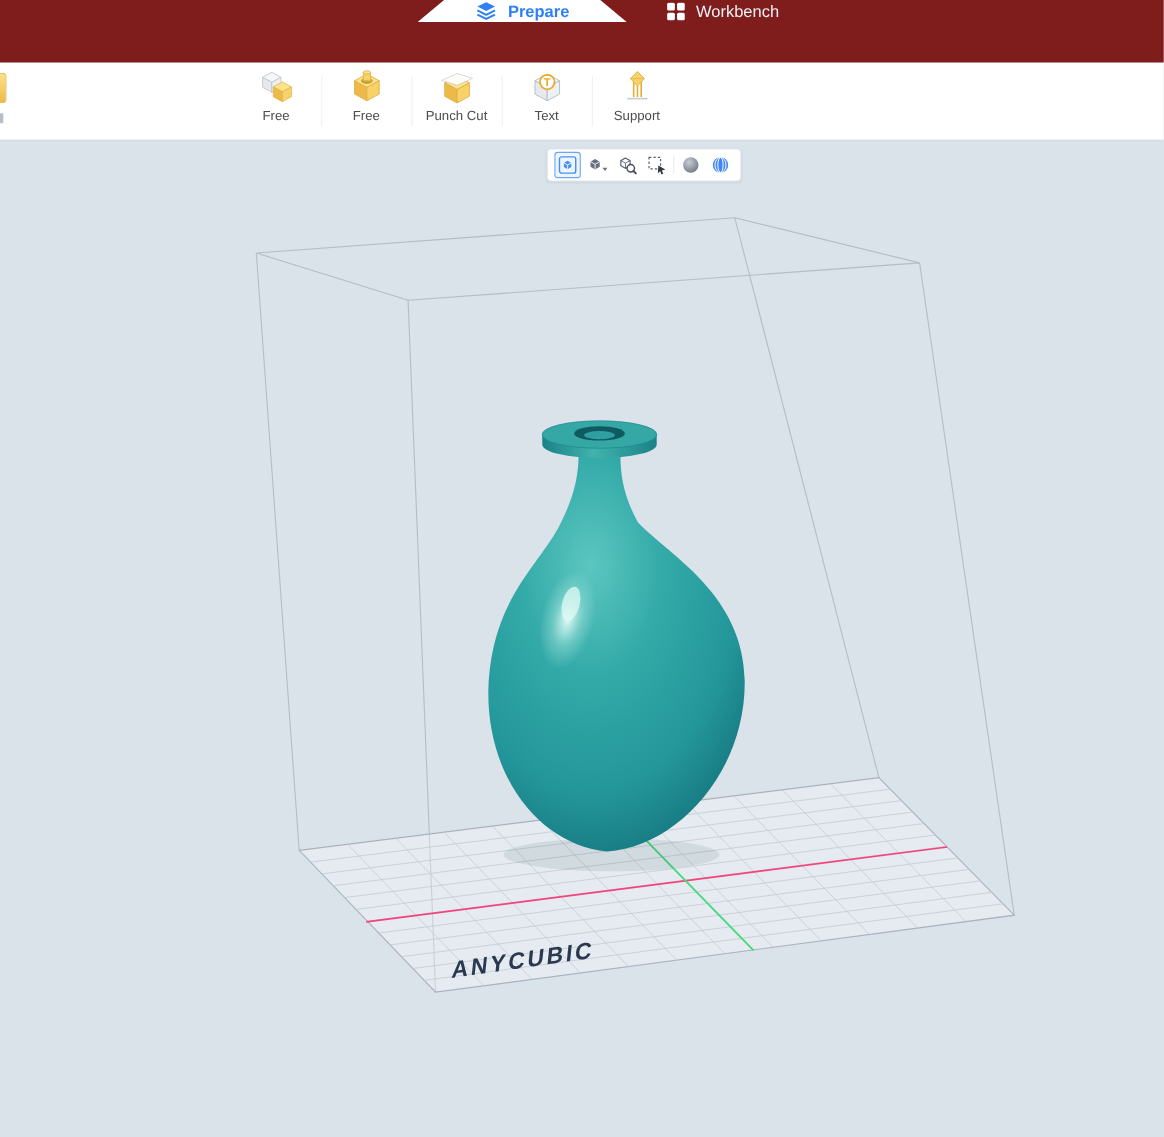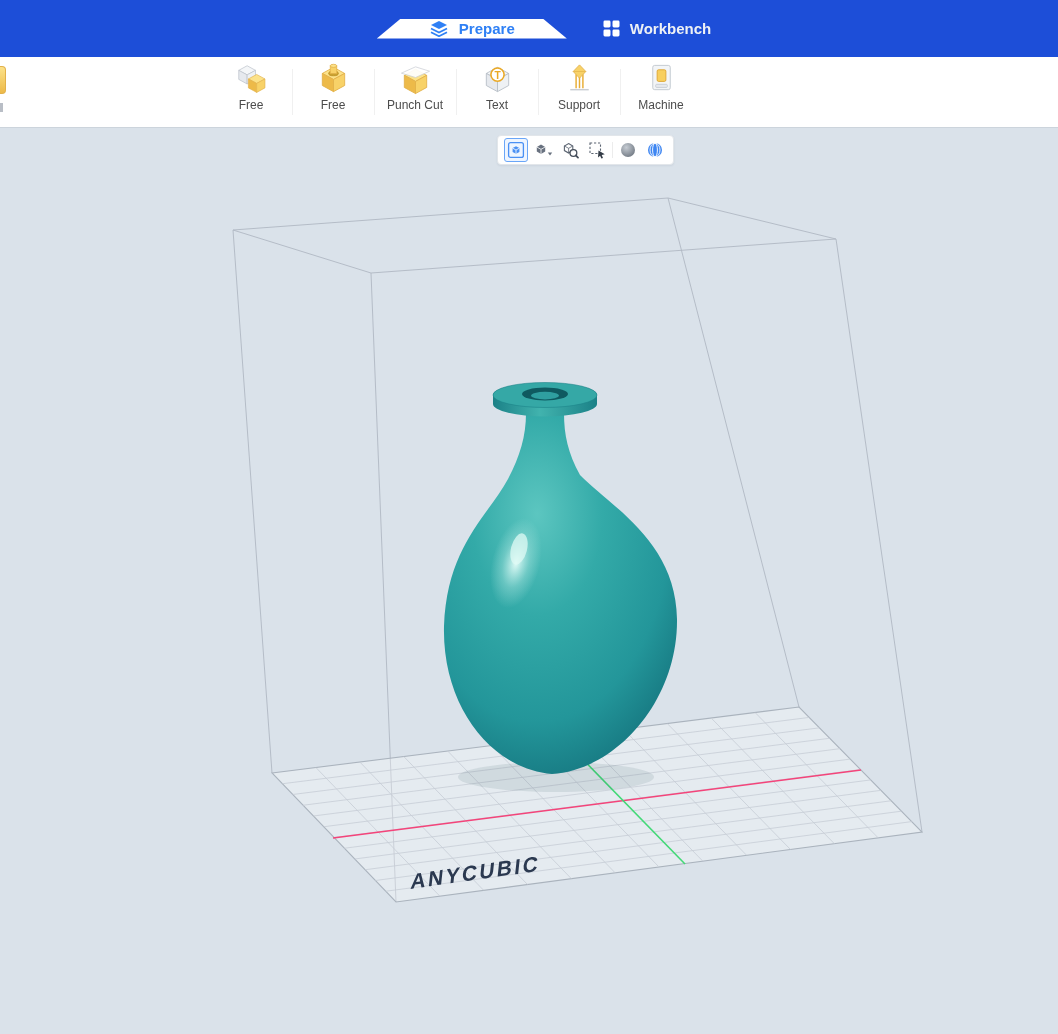--- a/index.html
+++ b/index.html
@@ -3,31 +3,31 @@
 <meta charset="utf-8">
 <style>
   html,body{margin:0;padding:0}
   body{
     width:1058px;height:1034px;overflow:hidden;
     font-family:"Liberation Sans",sans-serif;
     background:#dae2ea;
   }
   
   .header{
-    height:57px;background:#1d4ed8;
-    display:flex;align-items:center;justify-content:center;
+    height:57px;background:#7f1d1d;
+    display:flex;align-items:flex-start;justify-content:center;
     position:relative;
   }
   .tabs{display:flex;align-items:stretch;transform:translateX(33px)}
   .tab{display:flex;align-items:center;gap:10px;font-size:15px;cursor:pointer}
   .tab-prepare{
     width:190px;justify-content:center;background:#ffffff;color:#2f80f5;font-weight:600;
     clip-path:polygon(24px 0, 166px 0, 100% 100%, 0 100%);
   }
-  .tab-workbench{color:#eef1f5;padding:0 36px;font-weight:700}
+  .tab-workbench{color:#eef1f5;padding:0 36px;font-weight:400}
   
   .toolbar{
     height:70px;background:#ffffff;border-bottom:1px solid #ccd4dc;
     display:flex;align-items:center;padding-left:210px;position:relative;
   }
   .tool{
     width:82px;height:62px;display:flex;flex-direction:column;align-items:center;
     justify-content:flex-start;gap:2px;position:relative;cursor:pointer;
   }
   .tool + .tool::before{
@@ -162,28 +162,20 @@
           <path d="M18,16.5 V28"></path>
           <path d="M21.5,13.5 V28"></path>
       </g>
       <polygon points="18,4 24.5,10.8 18,17.6 11.5,10.8" fill="#f8d268" stroke="#e2b14a" stroke-width="0.9" stroke-linejoin="round"></polygon>
       <path d="M11.5,10.8 H24.5" stroke="#e2b14a" stroke-width="0.7"></path>
       <path d="M8.5,29.5 H27.5" stroke="#c9cdd3" stroke-width="1.5"></path>
     </svg>
     <span class="tool-label">Support</span>
   </div>
 
-  <div class="tool">
-    <svg viewBox="0 0 36 36">
-      <rect x="9" y="4.5" width="18" height="25" rx="2" fill="#f3f5f7" stroke="#c3c9d1" stroke-width="1"></rect>
-      <rect x="13.5" y="9" width="9" height="12" rx="1.5" fill="#f8cf5e" stroke="#dca32e" stroke-width="0.9"></rect>
-      <rect x="12" y="24" width="12" height="3.2" rx="1" fill="#e6e9ee" stroke="#c3c9d1" stroke-width="0.8"></rect>
-    </svg>
-    <span class="tool-label">Machine</span>
-  </div>
 </div>
 
 <div class="viewport">
 
   <svg id="scene" class="scene" width="1058" height="906" viewBox="0 127 1058 906">
 
     <path d="M233,229 L668,197 L836,238 L371,272 Z
              M233,229 L272,772  M668,197 L799,706  M836,238 L922,831  M371,272 L396,901" fill="none" stroke="#b0b8c3" stroke-width="1" opacity="0.9"></path>
 
     <polygon points="272,772 799,706 922,831 396,901" fill="rgba(255,255,255,0.30)" stroke="#aab3bd" stroke-width="1.1"></polygon>

